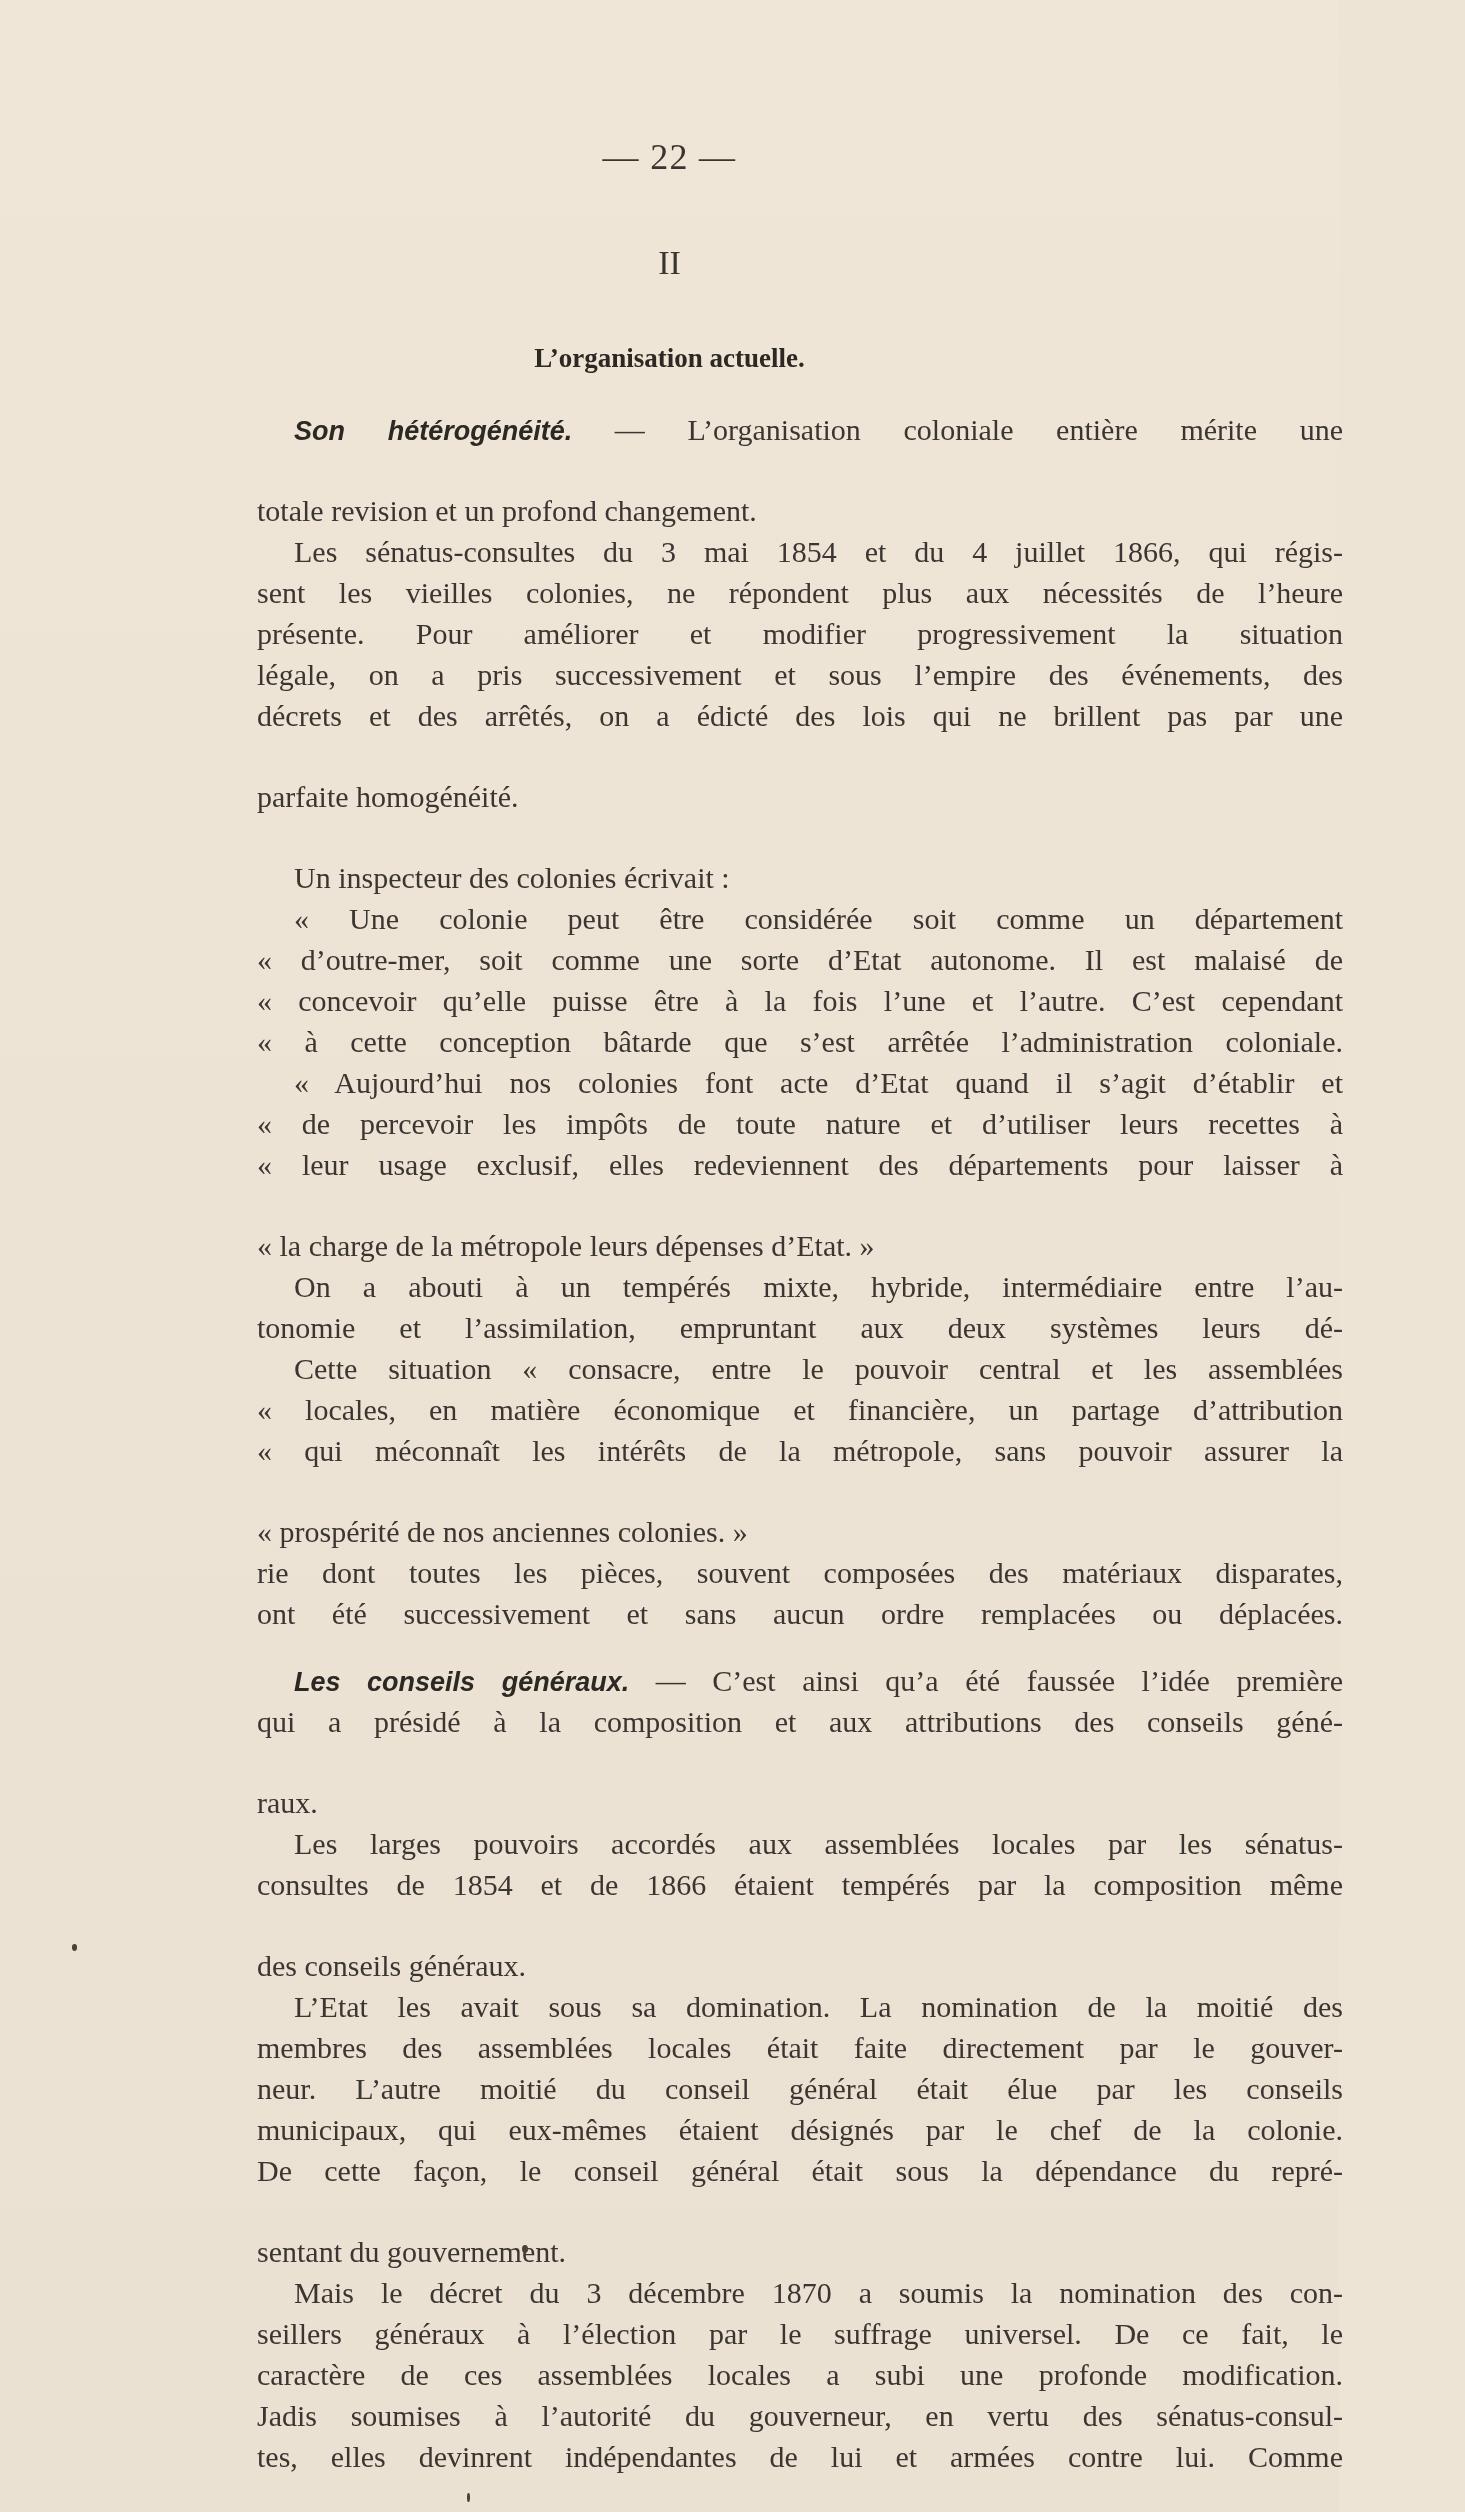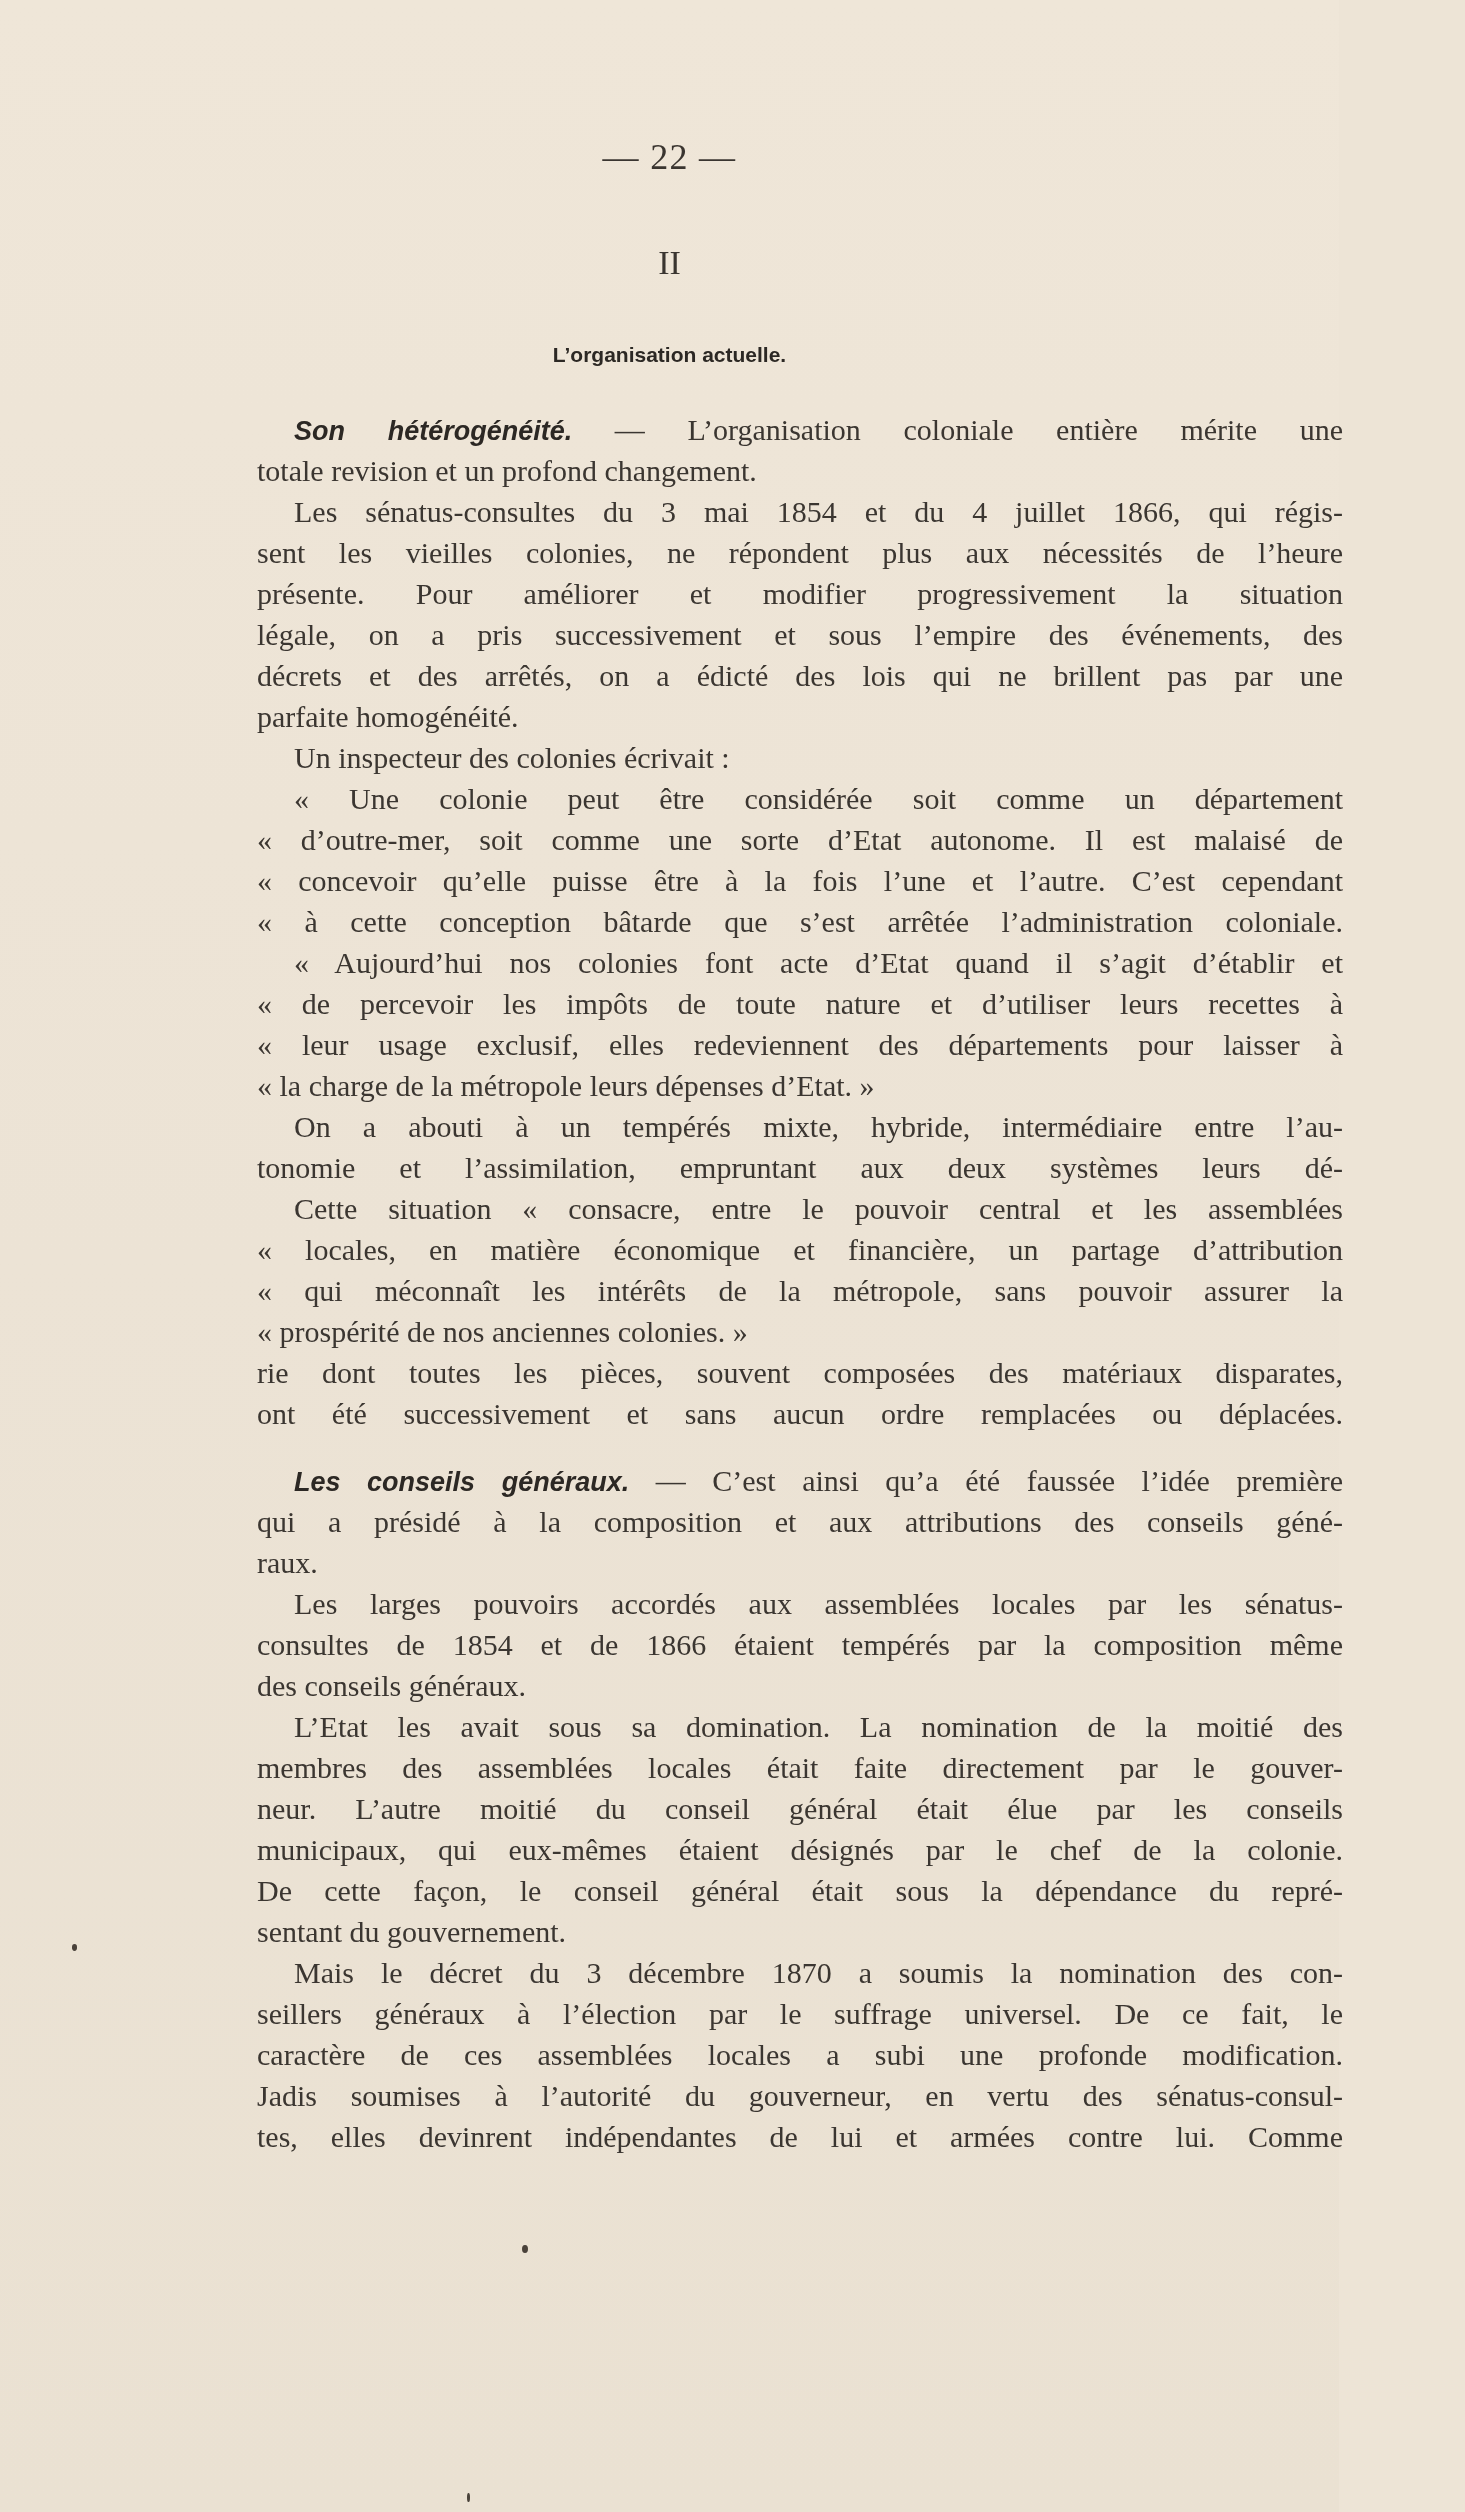--- a/index.html
+++ b/index.html
@@ -21,37 +21,37 @@
     }
     .section-numeral {
       position: absolute; top: 244px; left: 0; width: 100%;
       text-align: center;
       font-family: "Liberation Serif", serif;
       font-size: 34px; color: #3a3530;
     }
     .section-title {
       position: absolute; top: 343px; left: 0; width: 100%;
       text-align: center;
-      font-family: Liberation Sans, sans-serif;
+      font-family: Liberation Serif, serif;
       font-weight: bold;
-      font-size: 21px; color: #2c2824;
+      font-size: 27px; color: #2c2824;
     }
     .body-text {
       position: absolute; left: 257px; top: 414px; width: 1086px;
       font-family: "Liberation Serif", serif;
       font-size: 30px; line-height: 31px;
       color: #3b3631;
       text-align: justify;
     }
     .body-text .line {
       display: block; white-space: nowrap;
       text-align-last: justify;
       height: 41px;
     }
-    .body-text .line.last { text-align-last: left; }
+    .body-text .line.last { text-align-last: left; margin-top: 40px; }
     .body-text .indent { padding-left: 37px; }
     .body-text .gap { height: 26px; display: block; }
     .runin {
       font-family: "Liberation Sans", sans-serif;
       font-weight: bold; font-style: italic;
       font-size: 27px; color: #2c2824;
     }
     .speck { position: absolute; background: #4a423a; border-radius: 50%; }
   </style>
 </head>

